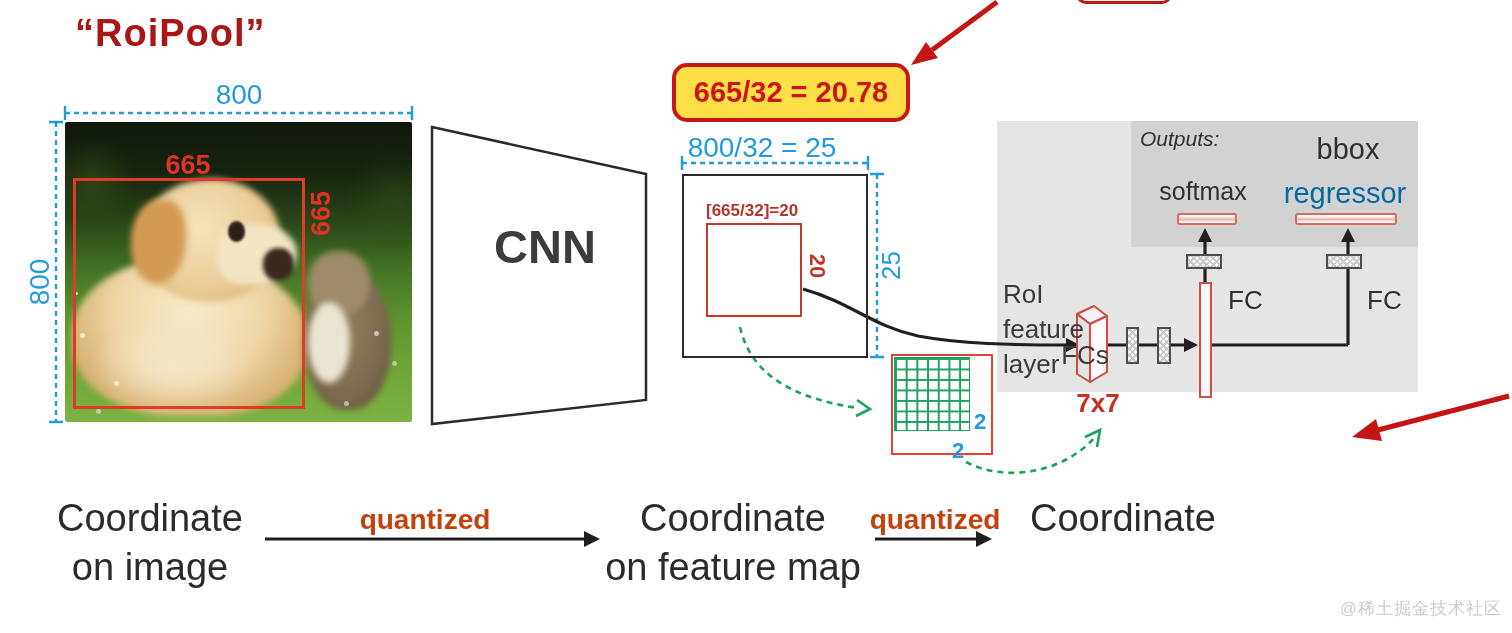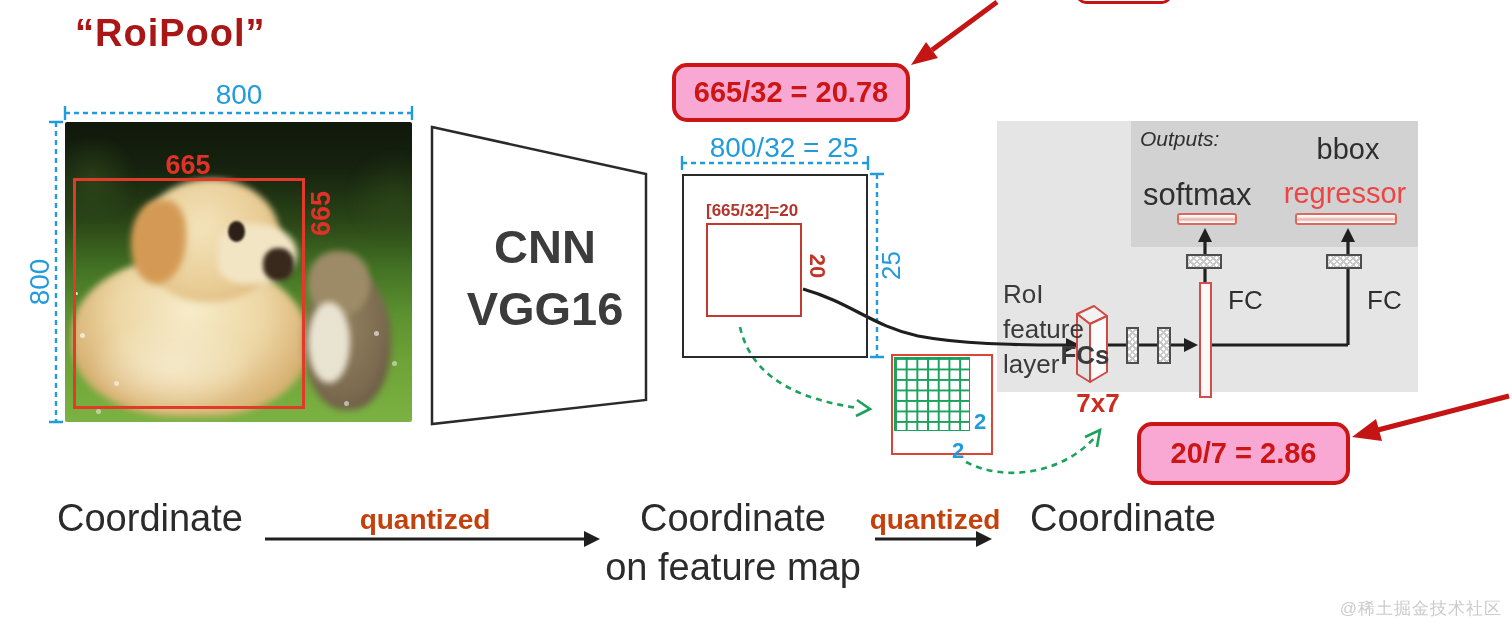--- a/index.html
+++ b/index.html
@@ -21,21 +21,21 @@
   .photo{left:65px;top:122px;width:347px;height:300px;overflow:hidden;z-index:1;border-radius:2px;
     background:linear-gradient(180deg,#10180b 0%,#16230f 16%,#2a4517 33%,#417023 48%,#5c9130 64%,#6fa538 82%,#7cb243 100%);}
   .blob{position:absolute;filter:blur(3px);}
   .photo-bbox{position:absolute;left:8px;top:56px;width:232px;height:231px;border:3.5px solid #e23a28;z-index:2;}
 
   
   .fm-outer{left:682px;top:174px;width:186px;height:184px;border:2.5px solid #2a2a2a;z-index:3;background:transparent;}
   .fm-inner{left:706px;top:223px;width:96px;height:94px;border:2.5px solid #c4392f;z-index:3;}
 
   
-  .callout{border:4px solid #cc1515;border-radius:15px;background:#f9a8d4;z-index:3;
+  .callout{border:4px solid #cc1515;border-radius:15px;background:#fde047;z-index:3;
     font-weight:bold;font-size:29px;color:#cc1515;}
   .callout-top{left:672px;top:63px;width:238px;height:59px;}
   .callout-bottom{left:1137px;top:422px;width:213px;height:63px;}
   .top-sliver{left:1076px;top:-16px;width:96px;height:20px;border:3.5px solid #c41414;border-radius:10px;z-index:3;}
 
   
   .grid-box{left:891px;top:354px;width:102px;height:101px;border:2.5px solid #dd4538;background:#fff;z-index:3;}
   .grid-green{left:894px;top:357px;width:76px;height:74px;border:1.6px solid #1ba25d;z-index:3;
     background-image:linear-gradient(to right,#1ba25d 1.5px,transparent 1.5px),
                      linear-gradient(to bottom,#1ba25d 1.5px,transparent 1.5px);
@@ -146,66 +146,63 @@
 
   <div class="lbl title">“RoiPool”</div>
 
   <div class="lbl blue" style="left:199px;top:79px;width:80px;text-align:center;font-size:28px;font-weight:500;">800</div>
   <div class="lbl blue rot-ccw" style="left:10px;top:266px;width:60px;text-align:center;font-size:28px;font-weight:500;">800</div>
   <div class="lbl" style="left:158px;top:150px;width:60px;text-align:center;font-size:27px;font-weight:bold;color:#e03226;">665</div>
   <div class="lbl rot-ccw" style="left:291px;top:198px;width:60px;text-align:center;font-size:27px;font-weight:bold;color:#e03226;">665</div>
 
   <div class="lbl" style="left:440px;top:206px;width:210px;text-align:center;font-size:47px;font-weight:bold;color:#3c3c3c;line-height:62px;margin-top:10px;">
     <div>CNN</div>
-    <div>VGG16</div>
   </div>
 
   <div class="abs fm-outer"></div>
   <div class="abs fm-inner"></div>
-  <div class="lbl blue" style="left:684px;top:132px;width:200px;text-align:center;font-size:28px;font-weight:500;">800/32 = 25</div>
+  <div class="lbl blue" style="left:662px;top:132px;width:200px;text-align:center;font-size:28px;font-weight:500;">800/32 = 25</div>
   <div class="lbl blue rot-ccw" style="left:866px;top:250px;width:50px;text-align:center;font-size:26px;font-weight:500;">25</div>
   <div class="lbl" style="left:706px;top:201px;font-size:17px;font-weight:bold;color:#b5342c;">[665/32]=20</div>
   <div class="lbl rot-cw" style="left:795px;top:253px;width:44px;text-align:center;font-size:22px;font-weight:bold;color:#c23426;">20</div>
 
   <div class="abs top-sliver"></div>
   <div class="abs callout callout-top center">
     <span>665/32 = 20.78</span>
-  </div>
-  <div class="abs callout callout-bottom center">
-    <span>20/7 = 2.86</span>
   </div>
 
   <div class="abs grid-box"></div>
   <div class="abs grid-green"></div>
   <div class="lbl blue" style="left:974px;top:409px;font-size:22px;font-weight:bold;">2</div>
   <div class="lbl blue" style="left:952px;top:438px;font-size:22px;font-weight:bold;">2</div>
   <div class="lbl" style="left:1068px;top:388px;width:60px;text-align:center;font-size:26px;font-weight:bold;color:#cc2d1f;">7x7</div>
 
   <div class="lbl" style="left:1140px;top:127px;font-size:21px;font-style:italic;color:#2f2f2f;">Outputs:</div>
   <div class="lbl" style="left:1307px;top:133px;width:82px;text-align:center;font-size:29px;color:#2f2f2f;">bbox</div>
-  <div class="lbl" style="left:1143px;top:177px;width:120px;text-align:left;font-size:31px;color:#2f2f2f;">softmax</div>
-  <div class="lbl" style="left:1274px;top:177px;width:142px;text-align:center;font-size:29px;color:#ef4444;">regressor</div>
+  <div class="lbl" style="left:1143px;top:177px;width:120px;text-align:center;font-size:25px;color:#2f2f2f;">softmax</div>
+  <div class="lbl" style="left:1274px;top:177px;width:142px;text-align:center;font-size:29px;color:#0369a1;">regressor</div>
   <div class="bar" style="left:1177px;top:213px;width:60px;height:12px;"></div>
   <div class="bar" style="left:1295px;top:213px;width:102px;height:12px;"></div>
   <div class="hatch" style="left:1186px;top:254px;width:36px;height:15px;"></div>
   <div class="hatch" style="left:1326px;top:254px;width:36px;height:15px;"></div>
   <div class="lbl panel-txt" style="left:1228px;top:246px;color:#2f2f2f;">FC</div>
   <div class="lbl panel-txt" style="left:1367px;top:246px;color:#2f2f2f;">FC</div>
   <div class="abs tall-rect"></div>
-  <div class="lbl panel-txt" style="left:1060px;top:301px;width:50px;text-align:center;font-weight:bold;">FCs</div>
+  <div class="lbl panel-txt" style="left:1060px;top:301px;width:50px;text-align:center;">FCs</div>
   <div class="hatch" style="left:1126px;top:327px;width:13px;height:37px;"></div>
   <div class="hatch" style="left:1157px;top:327px;width:14px;height:37px;"></div>
   <div class="lbl panel-txt" style="left:1003px;top:238px;line-height:35px;">
     <div>RoI</div>
     <div>feature</div>
     <div>layer</div>
   </div>
 
   <div class="lbl flow-step" style="left:30px;top:494px;width:240px;">
     <div>Coordinate</div>
+    <div>on image</div>
   </div>
   <div class="lbl quantized" style="left:345px;top:504px;width:160px;text-align:center;">quantized</div>
   <div class="lbl flow-step" style="left:593px;top:494px;width:280px;">
     <div>Coordinate</div>
     <div>on feature map</div>
   </div>
   <div class="lbl quantized" style="left:855px;top:504px;width:160px;text-align:center;">quantized</div>
   <div class="lbl flow-step" style="left:983px;top:494px;width:280px;">
     <div>Coordinate</div>
   </div>

